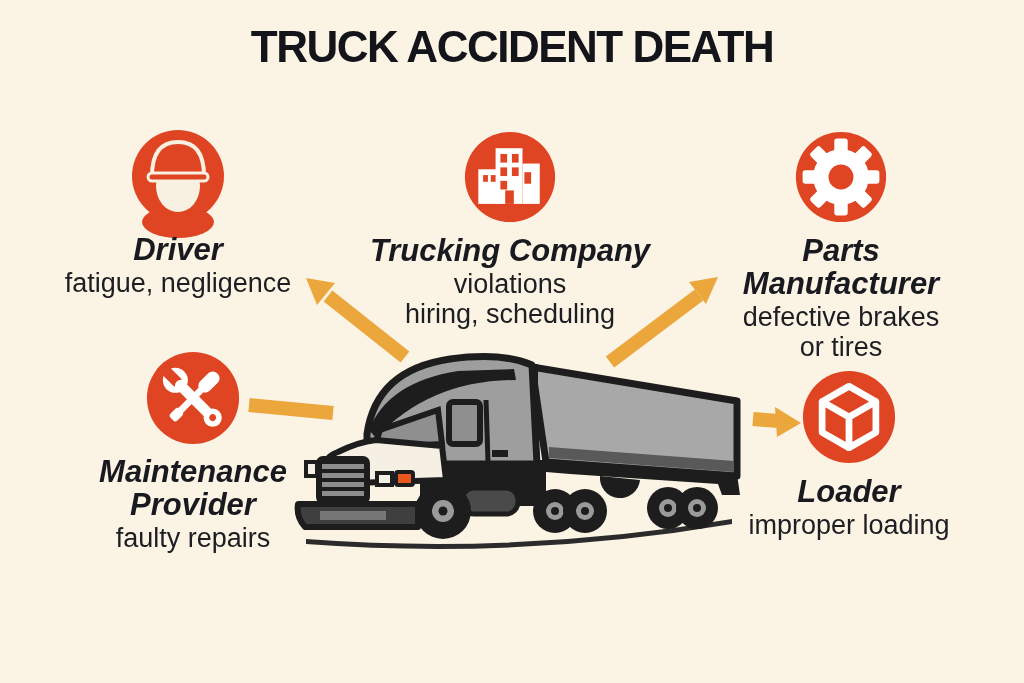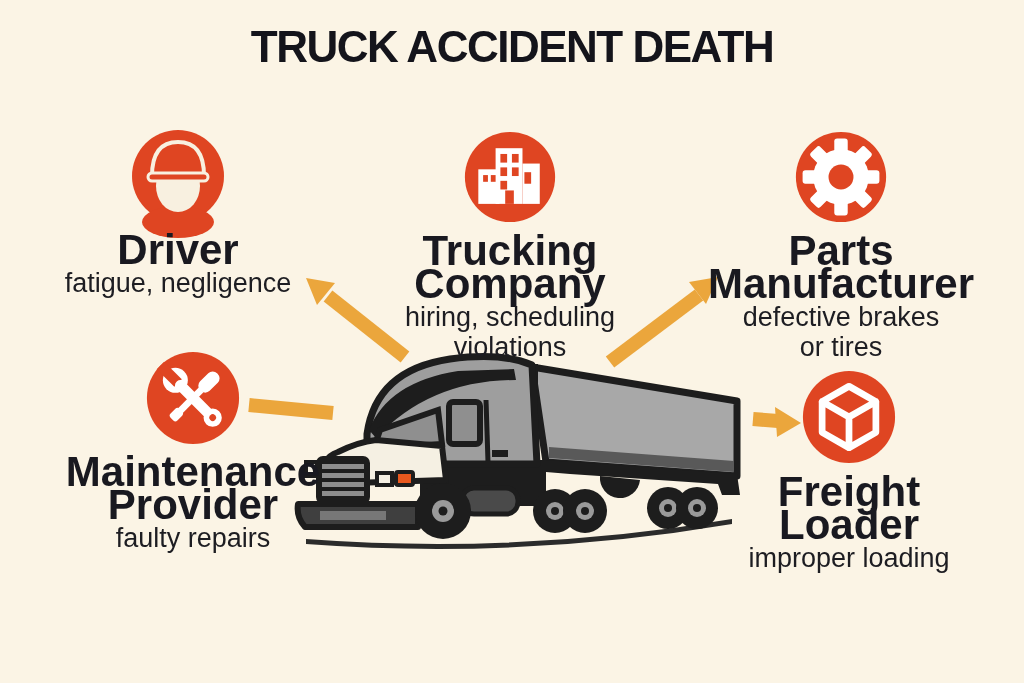--- a/index.html
+++ b/index.html
@@ -8,21 +8,21 @@
     position:relative;width:1024px;height:683px;margin:0 auto;
     background:#FBF4E5;overflow:hidden;color:#15151A;
   }
   .title{
     position:absolute;top:22px;left:0;width:1024px;text-align:center;
     font-weight:bold;font-size:44px;line-height:49px;letter-spacing:-1.5px;
     color:#14141B;
   }
   .party{position:absolute;width:320px;text-align:center;}
   .party svg.badge{display:block;margin:0 auto;}
-  .party .name{font-weight:bold;font-size:42px;line-height:33px;color:#191920;}
+  .party .name{font-weight:bold;font-size:31px;line-height:33px;color:#191920;font-style:italic;}
   .party .detail{font-size:27px;line-height:30px;margin-top:2px;color:#1d1d22;}
   #p-driver{left:18px;top:126px;}
   #p-driver .name{margin-top:-7px;}
   #p-trucking{left:350px;top:129px;}
   #p-trucking .name{margin-top:9px;}
   #p-parts{left:681px;top:129px;}
   #p-parts .name{margin-top:9px;}
   #p-maintenance{left:33px;top:350px;}
   #p-maintenance .name{margin-top:9px;}
   #p-freight{left:689px;top:369px;}
@@ -145,22 +145,22 @@
         <rect x="2" y="-10" width="7" height="9"></rect>
         <rect x="-10" y="4" width="7" height="9"></rect>
         <rect x="-5" y="14" width="9" height="14"></rect>
         <rect x="-28" y="-2" width="5" height="7"></rect>
         <rect x="-20" y="-2" width="5" height="7"></rect>
         <rect x="15" y="-5" width="7" height="12"></rect>
       </g>
     </svg>
     <div class="name">Trucking Company</div>
     <div class="detail">
+      <div>violations</div>
       <div>hiring, scheduling</div>
-      <div>violations</div>
     </div>
   </div>
 
   <div class="party" id="p-parts">
     <svg class="badge" width="96" height="96" viewBox="-50 -50 100 100">
       <circle r="47" fill="#DF4522"></circle>
       <g fill="#FFFFFF">
         <circle r="29"></circle>
         <rect x="-7" y="-40" width="14" height="16" rx="3"></rect>
         <rect x="-7" y="-40" width="14" height="16" rx="3" transform="rotate(45)"></rect>
@@ -205,19 +205,18 @@
     </div>
     <div class="detail">faulty repairs</div>
   </div>
 
   <div class="party" id="p-freight">
     <svg class="badge" width="96" height="96" viewBox="-50 -50 100 100">
       <circle r="48" fill="#DF4522"></circle>
       <path d="M0,-32 L28,-16 L28,16 L0,32 L-28,16 L-28,-16 Z M-28,-16 L0,0 L28,-16 M0,0 L0,32" fill="none" stroke="#FFFFFF" stroke-width="7" stroke-linejoin="round" stroke-linecap="round"></path>
     </svg>
     <div class="name">
-      <div>Freight</div>
       <div>Loader</div>
     </div>
     <div class="detail">improper loading</div>
   </div>
 
 </div>
 
 </body></html>

